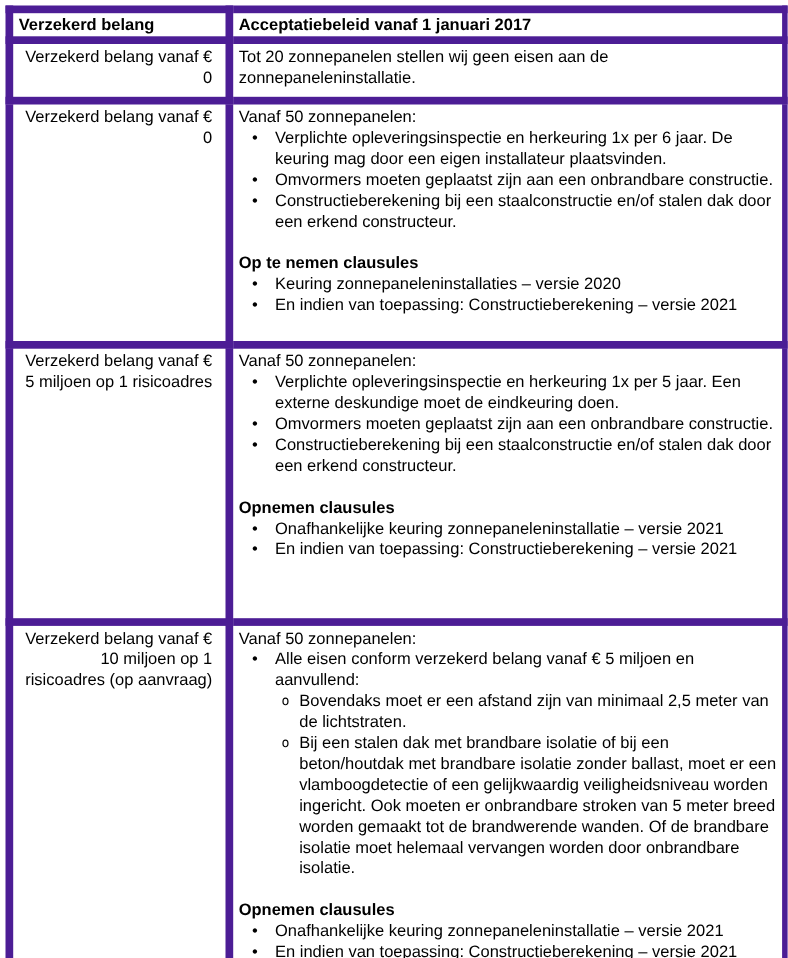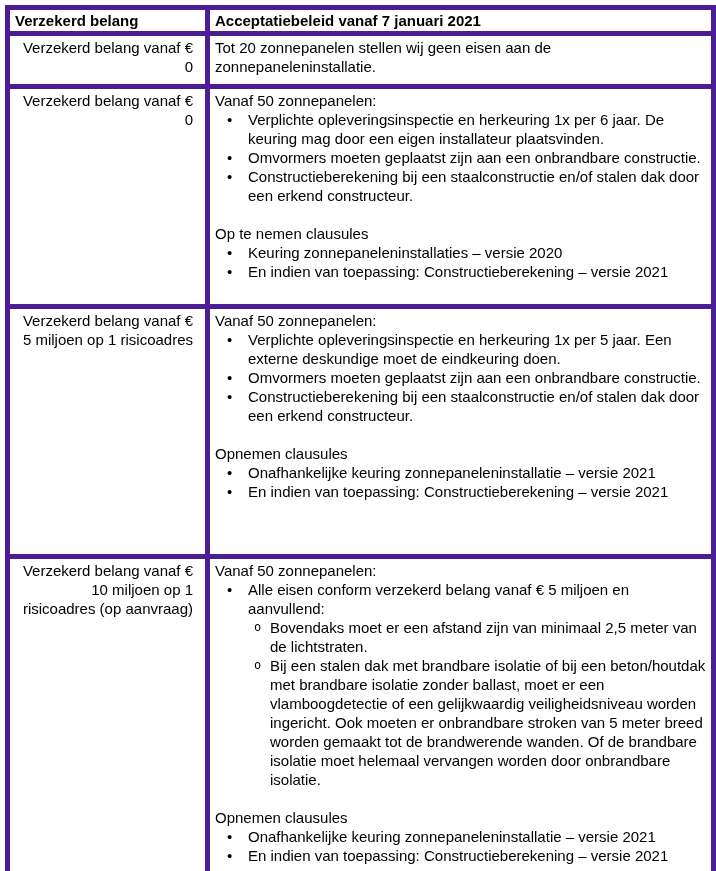--- a/index.html
+++ b/index.html
@@ -16,21 +16,21 @@
     color: #000000;
     box-sizing: border-box;
     padding: 5px;
   }
   table.policy {
     border-collapse: collapse;
     width: 706px;
     table-layout: fixed;
   }
   .policy th, .policy td {
-    border: 5px solid #4c1d95;
+    border: 7px solid #4c1d95;
     vertical-align: top;
     text-align: left;
     padding: 2px 5px;
     font-weight: normal;
     overflow: hidden;
   }
   .policy th {
     font-weight: bold;
     padding: 1px 5px;
   }
@@ -65,34 +65,34 @@
   }
   ul.b2 > li::before {
     content: "o";
     position: absolute;
     left: -16px;
     top: -0.5px;
     font-family: "DejaVu Sans Mono", monospace;
     font-size: 12px;
   }
   .blank-line { height: 19px; }
-  .clauses-heading { font-weight: normal; }
+  .clauses-heading { font-weight: bold; }
 </style>
 </head>
 <body>
 
 <table class="policy">
   <colgroup>
     <col class="c1">
     <col class="c2">
   </colgroup>
   <thead>
     <tr>
       <th>Verzekerd belang</th>
-      <th>Acceptatiebeleid vanaf 7 januari 2021</th>
+      <th>Acceptatiebeleid vanaf 1 januari 2017</th>
     </tr>
   </thead>
   <tbody>
 
     <tr class="r1">
       <td class="left-cell">Verzekerd belang vanaf € 0</td>
       <td>
         <div>Tot 20 zonnepanelen stellen wij geen eisen aan de zonnepaneleninstallatie.</div>
       </td>
     </tr>

